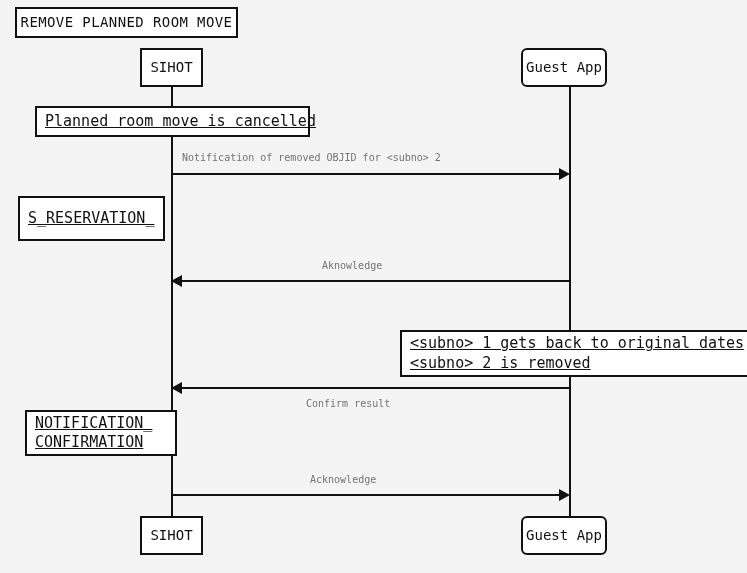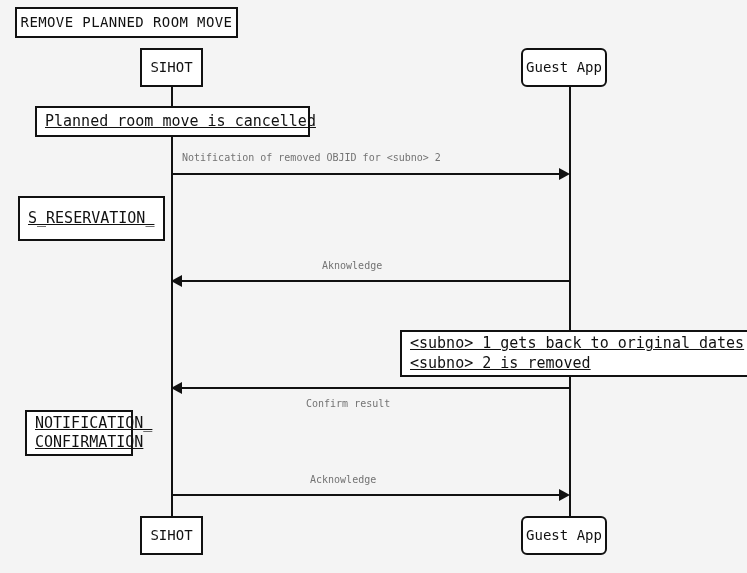--- a/index.html
+++ b/index.html
@@ -147,21 +147,21 @@
 
   <div class="box note-box" style="left:400px; top:301px; width:372px; height:47px;margin-top:29px;">
     <span class="ln">&lt;subno&gt; 1 gets back to original dates</span>
     <span class="ln">&lt;subno&gt; 2 is removed</span>
   </div>
 
   <div class="msg-label" style="left:306px; top:388px;margin-top:10px;">Confirm result</div>
   <div class="msg-line" style="left:181px; top:387px; width:389px;"></div>
   <div class="arrowhead left" style="left:171px; top:382px;"></div>
 
-  <div class="box note-box" style="left:25px; top:410px; width:108px; height:46px;">
+  <div class="box note-box" style="left:25px; top:410px; width:152px; height:46px;">
     <span class="ln">NOTIFICATION_</span>
     <span class="ln">CONFIRMATION</span>
   </div>
 
   <div class="msg-label" style="left:310px; top:474px;">Acknowledge</div>
   <div class="msg-line" style="left:171px; top:494px; width:391px;"></div>
   <div class="arrowhead right" style="left:559px; top:489px;"></div>
 
   <div class="box lifeline-foot center" style="left:140px; top:516px;">
     <span>SIHOT</span>

